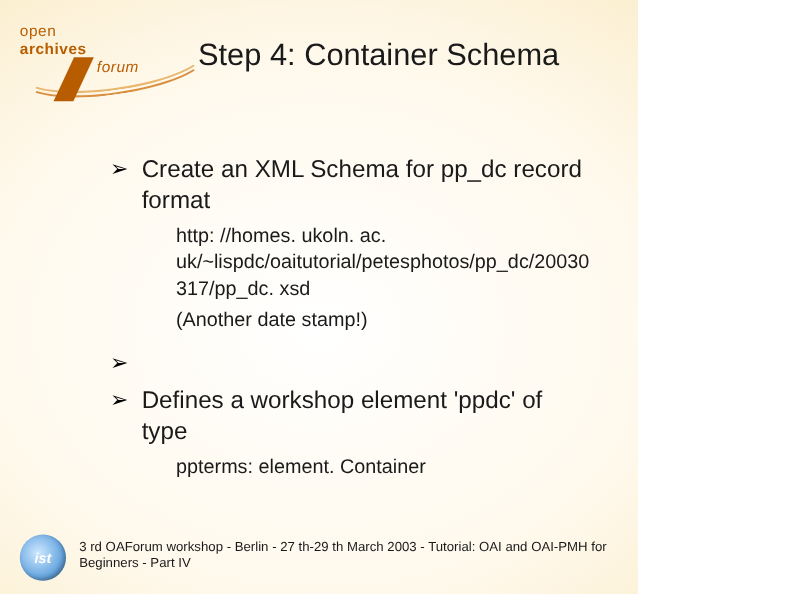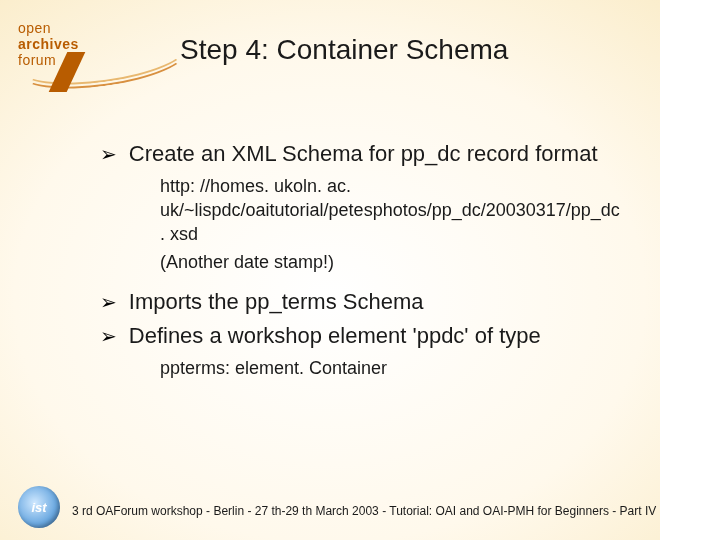--- a/index.html
+++ b/index.html
@@ -1,18 +1,18 @@
 <!DOCTYPE html>
 <html><head>
 <meta charset="utf-8">
 <style>
   * { margin: 0; padding: 0; box-sizing: border-box; }
   html, body { width: 720px; height: 540px; overflow: hidden; font-family: Arial, Helvetica, sans-serif; }
   .slide {
-    width: 660px; height: 540px;
+    width: 580px; height: 540px;
     background: radial-gradient(ellipse 900px 700px at 50% 55%, #ffffff 0%, #fff9ec 35%, #f8e6b8 70%, #f0d88e 100%);
     position: relative;
   }
   .header {
     position: absolute; top: 0; left: 0; right: 0; height: 100px;
     display: flex; align-items: center;
   }
   .logo {
     position: absolute; top: 20px; left: 18px; width: 150px; height: 60px;
   }
@@ -66,37 +66,36 @@
 
 <div class="slide">
 
   <div class="header">
     <div class="logo">
       <div class="logo-swoosh2"></div>
       <div class="logo-swoosh"></div>
       <div class="logo-stripe"></div>
       <div class="logo-text">open</div>
       <div class="logo-text" style="font-weight:bold">archives</div>
-      <div class="logo-text" style="">forum</div>
+      <div class="logo-text" style="font-style:italic; margin-left:70px">forum</div>
     </div>
     <div class="title">Step 4: Container Schema</div>
   </div>
 
   <div class="content">
 
     <div class="bullet-row">
       <span class="bullet-arrow">➢</span>
       <span class="bullet-text">Create an XML Schema for pp_dc record format</span>
     </div>
     <div class="sub" style="max-width:520px; word-break: break-word;">http: //homes. ukoln. ac. uk/~lispdc/oaitutorial/petesphotos/pp_dc/20030317/pp_dc. xsd</div>
     <div class="sub last">(Another date stamp!)</div>
 
     <div class="bullet-row">
       <span class="bullet-arrow">➢</span>
-      <span class="bullet-text">Imports the pp_terms Schema</span>
     </div>
 
     <div class="bullet-row">
       <span class="bullet-arrow">➢</span>
       <span class="bullet-text">Defines a workshop element 'ppdc' of type</span>
     </div>
     <div class="sub">ppterms: element. Container</div>
 
   </div>
 

